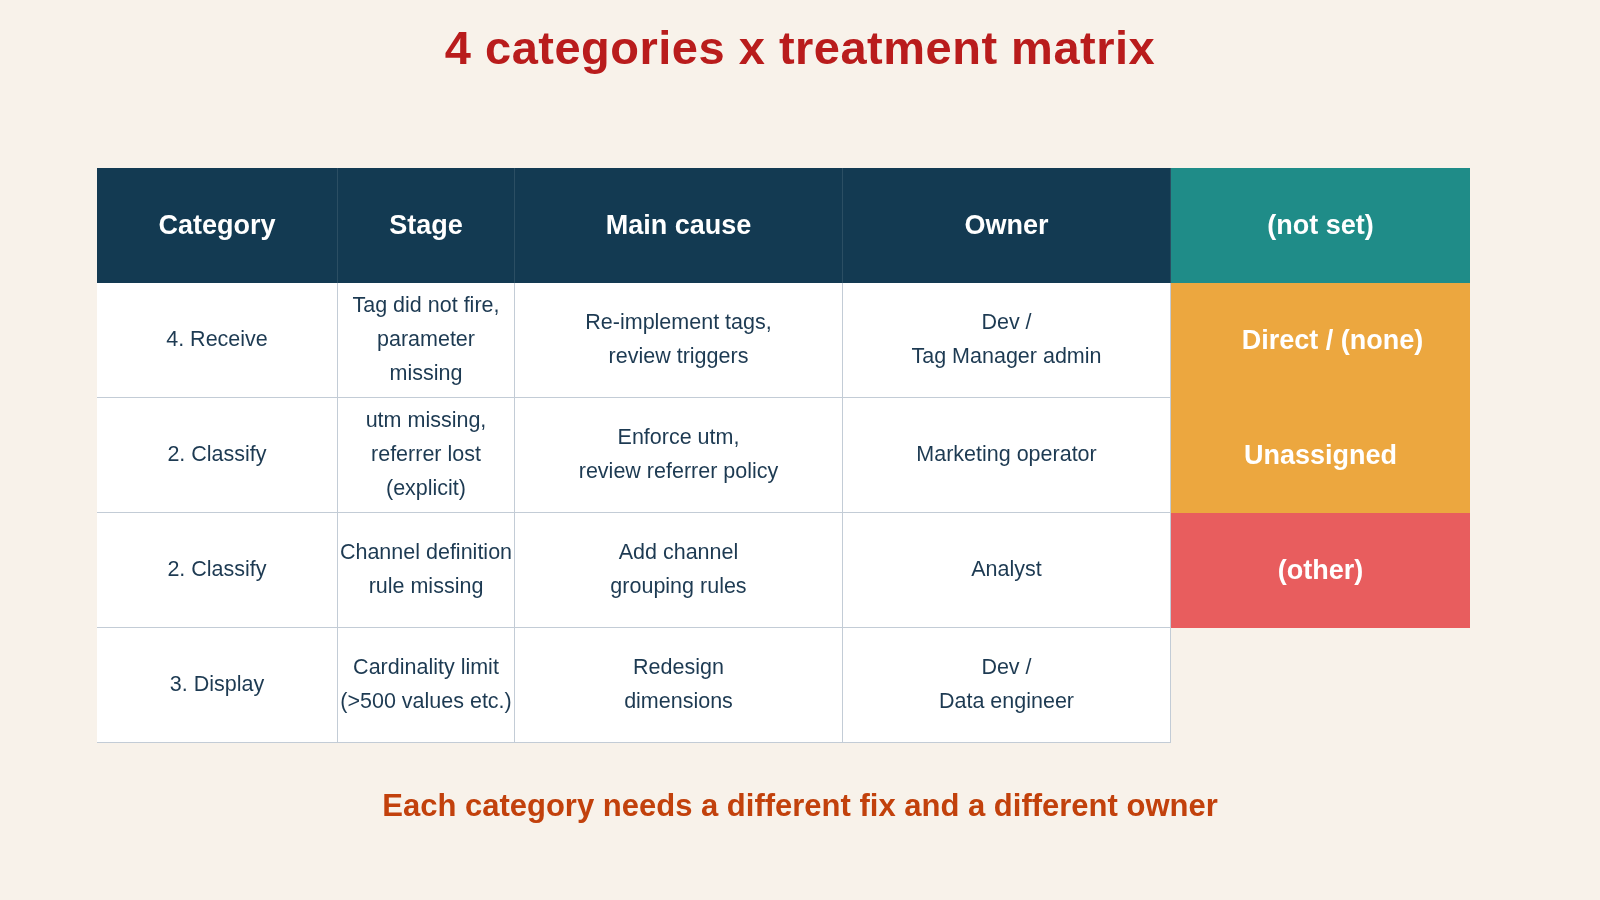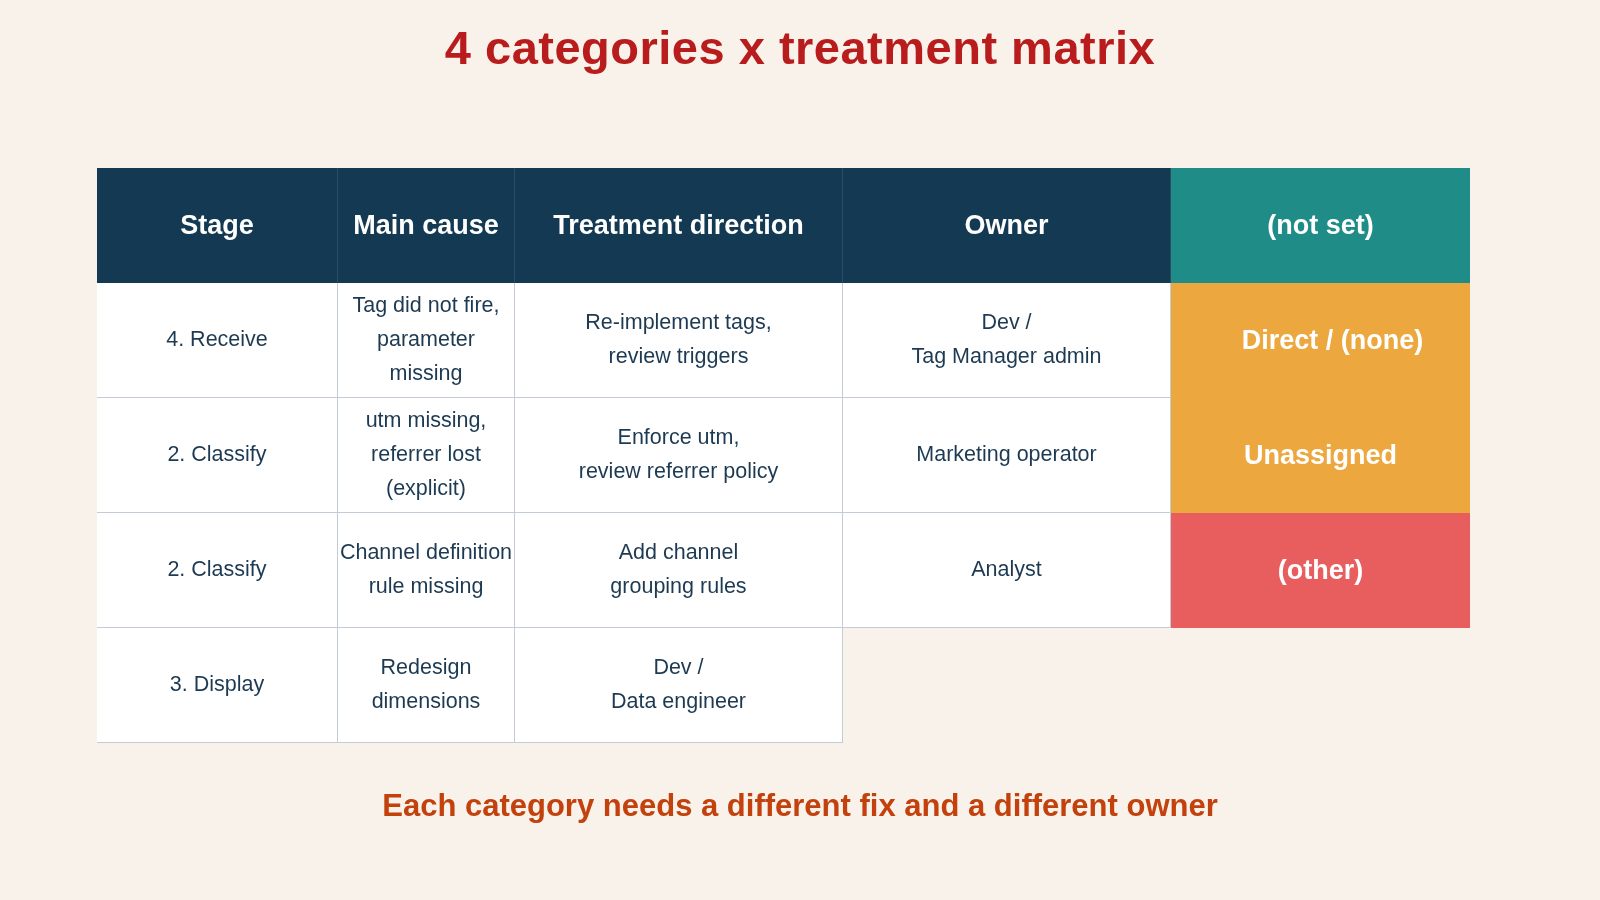--- a/index.html
+++ b/index.html
@@ -64,23 +64,23 @@
     color: #c2410c;
   }
 </style>
 </head>
 <body>
 
 <div class="title">4 categories x treatment matrix</div>
 
 <div class="matrix">
 
+  <div class="cell head">Category</div>
   <div class="cell head">Stage</div>
   <div class="cell head">Main cause</div>
-  <div class="cell head">Treatment direction</div>
   <div class="cell head">Owner</div>
 
   <div class="cell cat" style="background-color: rgb(31, 140, 136);">(not set)</div>
   <div class="cell data">4. Receive</div>
   <div class="cell data">Tag did not fire,
 parameter missing</div>
   <div class="cell data">Re-implement tags,
 review triggers</div>
   <div class="cell data">Dev /
 Tag Manager admin</div>
@@ -96,19 +96,21 @@
   <div class="cell cat" style="background-color: rgb(236, 167, 63);">Unassigned</div>
   <div class="cell data">2. Classify</div>
   <div class="cell data">Channel definition
 rule missing</div>
   <div class="cell data">Add channel
 grouping rules</div>
   <div class="cell data">Analyst</div>
 
   <div class="cell cat" style="background-color: rgb(232, 93, 94);">(other)</div>
   <div class="cell data">3. Display</div>
+  <div class="cell data">Cardinality limit
+(&gt;500 values etc.)</div>
   <div class="cell data">Redesign
 dimensions</div>
   <div class="cell data">Dev /
 Data engineer</div>
 </div>
 
 <div class="footer">Each category needs a different fix and a different owner</div>
 
 </body></html>

